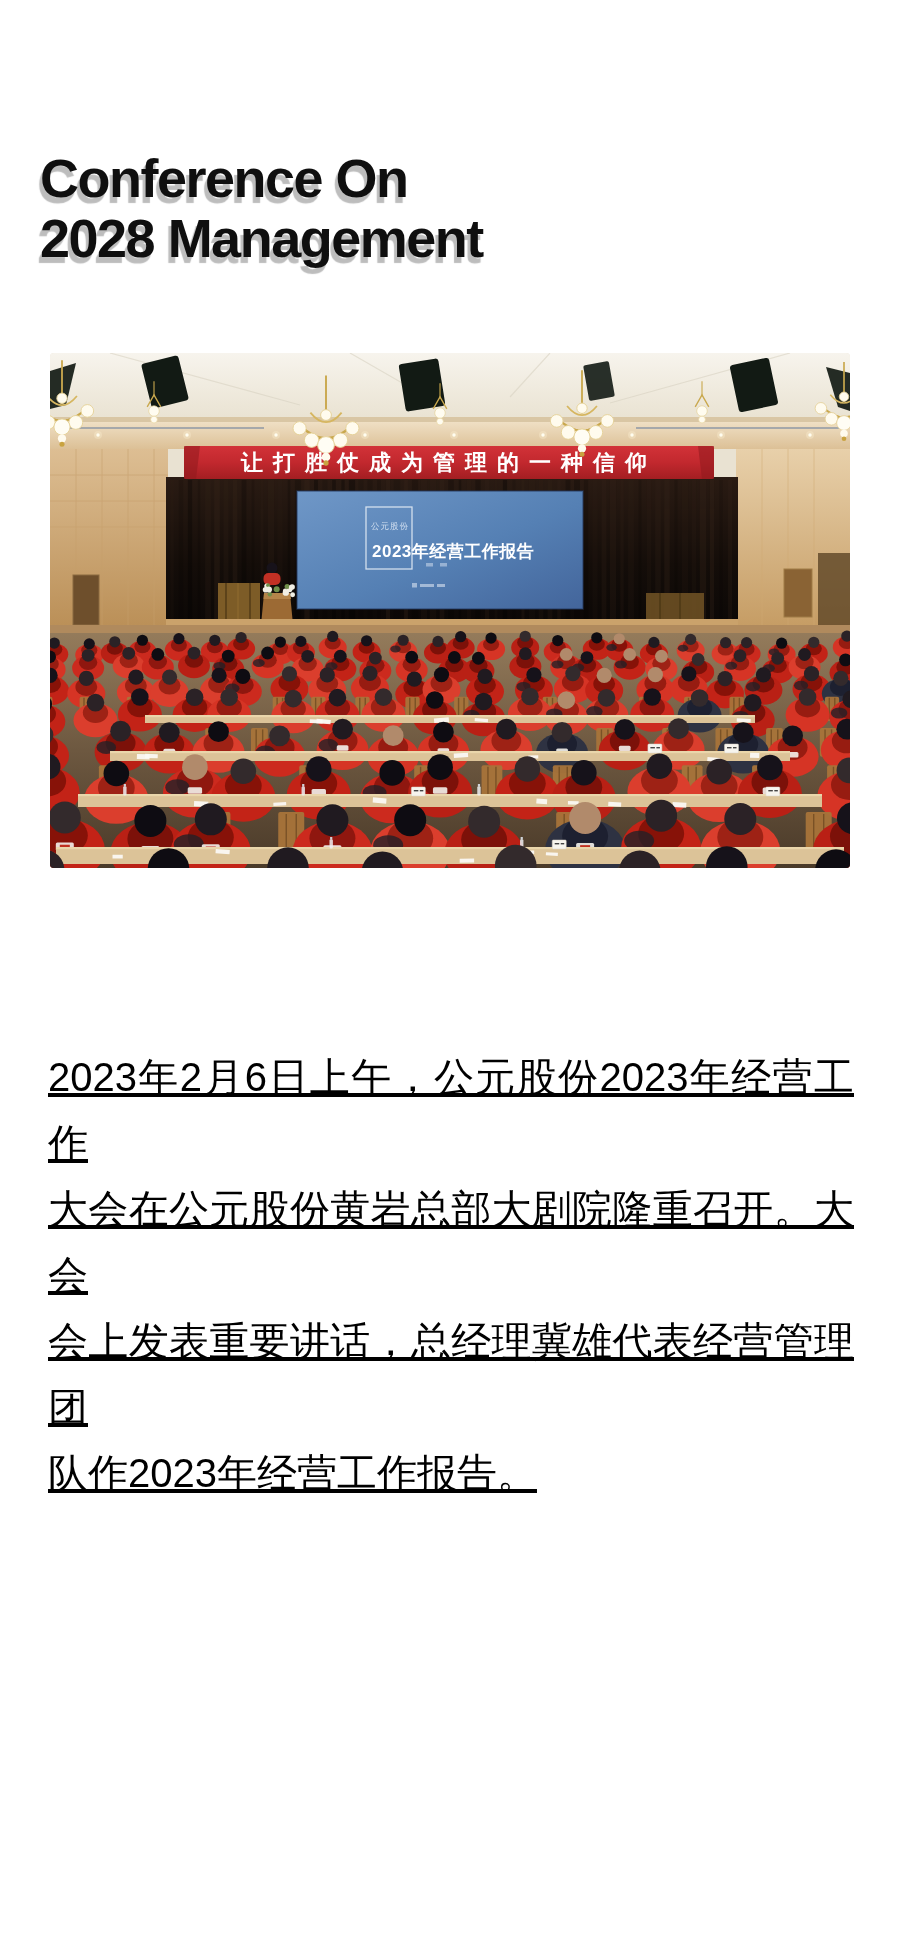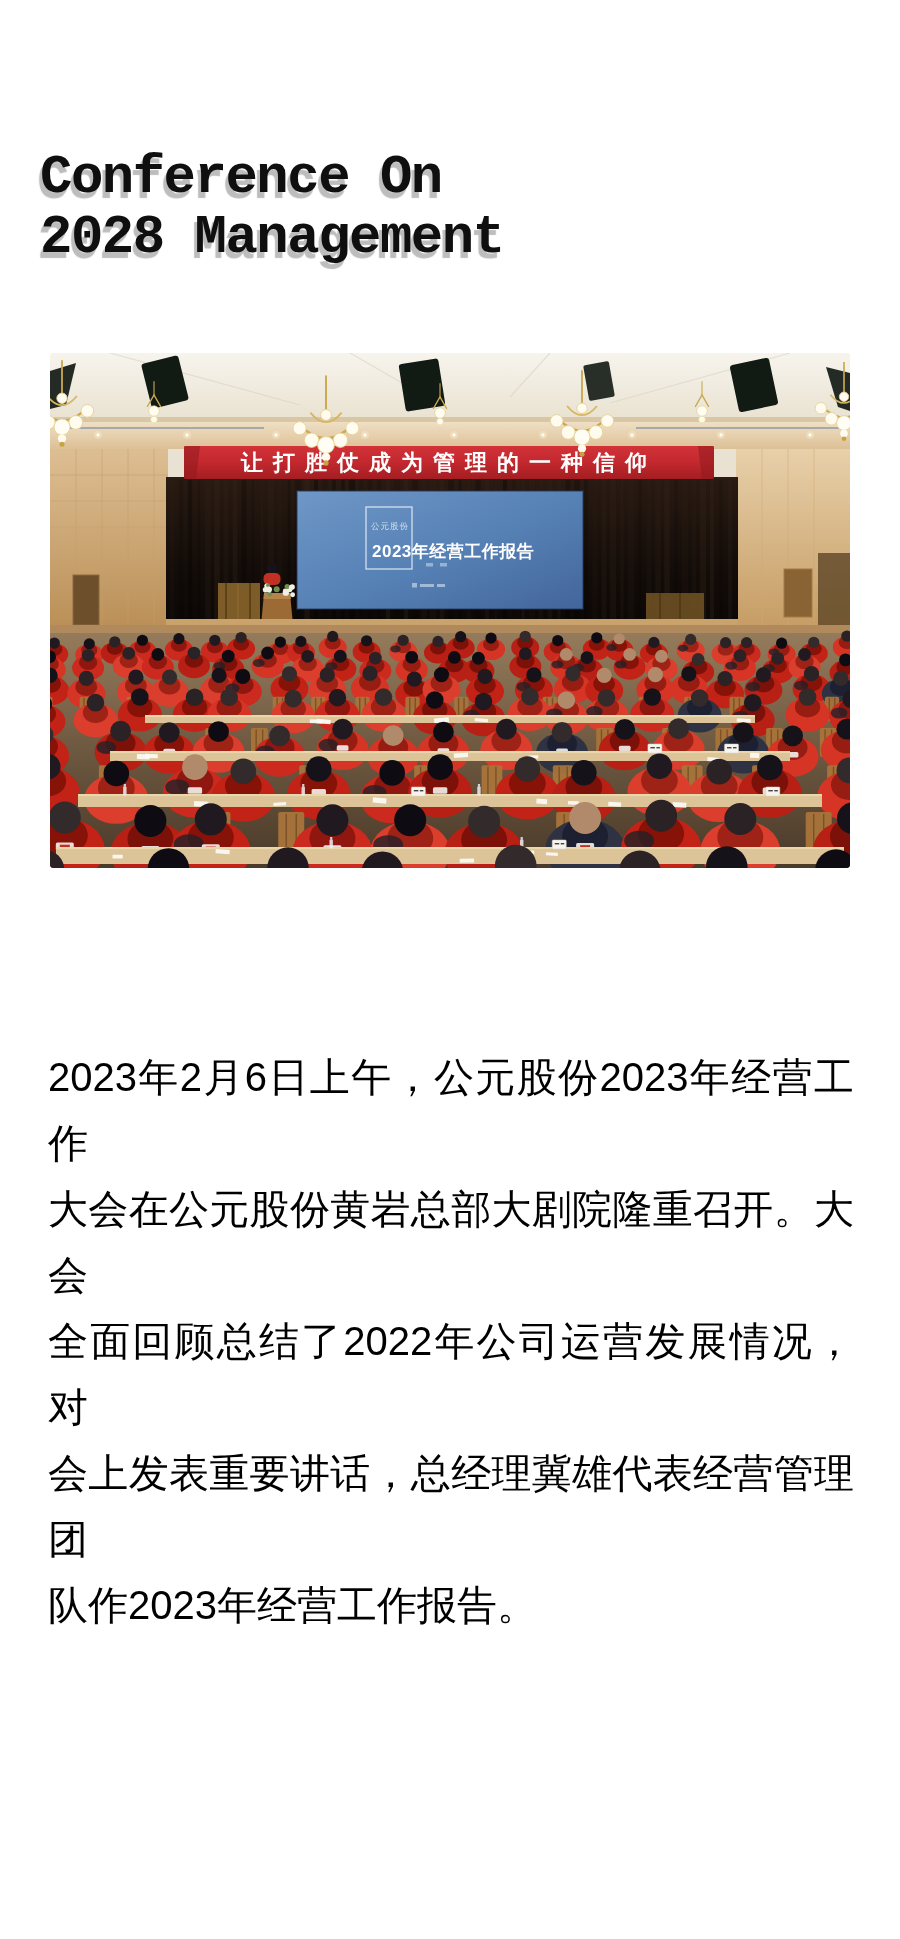--- a/index.html
+++ b/index.html
@@ -1,22 +1,22 @@
 <!DOCTYPE html>
 <html><head>
 <meta charset="utf-8">
 <style>
   html,body{margin:0;padding:0;background:#ffffff;}
   body{width:900px;height:1939px;font-family:"Liberation Sans",sans-serif;position:relative;overflow:hidden;}
   .title{margin:0;padding:148px 0 0 40px;font-size:54px;line-height:60px;font-weight:bold;
-         letter-spacing:-1.5px;color:#0f0f0f;text-shadow:-3px 6px 1px #bdbdbd;font-family:Liberation Mono, monospace;}
+         letter-spacing:-1.5px;color:#0f0f0f;text-shadow:-3px 6px 1px #bdbdbd;}
   .photo-wrap{width:800px;height:515px;margin:85px 0 0 50px;border-radius:4px;overflow:hidden;background:#e9e2d2;}
   .photo-wrap svg{display:block;}
   .zh{margin:176px 46px 0 48px;font-size:40px;line-height:66px;color:#000;}
-  .zh .line{text-align:justify;text-align-last:justify;}
+  .zh .line{text-align:justify;text-align-last:justify;text-decoration:underline;}
   .zh .line.last{text-align-last:left;}
 </style>
 </head>
 <body>
 
 <h1 class="title">
   <div>Conference On</div>
   <div>2028 Management</div>
 </h1>
 
@@ -981,16 +981,15 @@
         <circle cx="785.9812916245126" cy="517.1132085788995" r="20.8" fill="#0e0c12"></circle>
         <rect x="774.2812916245125" y="549.6132085788995" width="23.400000000000002" height="10.92" rx="1.5" fill="#f4f2ec" opacity="0.9"></rect>
         <rect x="779.4812916245126" y="552.4732085788995" width="13" height="4.68" fill="#c03020"></rect>
       </g>
 </svg>
 </figure>
 
 <div class="zh">
   <div class="line">2023年2月6日上午，公元股份2023年经营工作</div>
   <div class="line">大会在公元股份黄岩总部大剧院隆重召开。大会</div>
-  <div class="line">全面回顾总结了2022年公司运营发展情况，对</div>
   <div class="line">会上发表重要讲话，总经理冀雄代表经营管理团</div>
   <div class="line last">队作2023年经营工作报告。</div>
 </div>
 
 </body></html>

